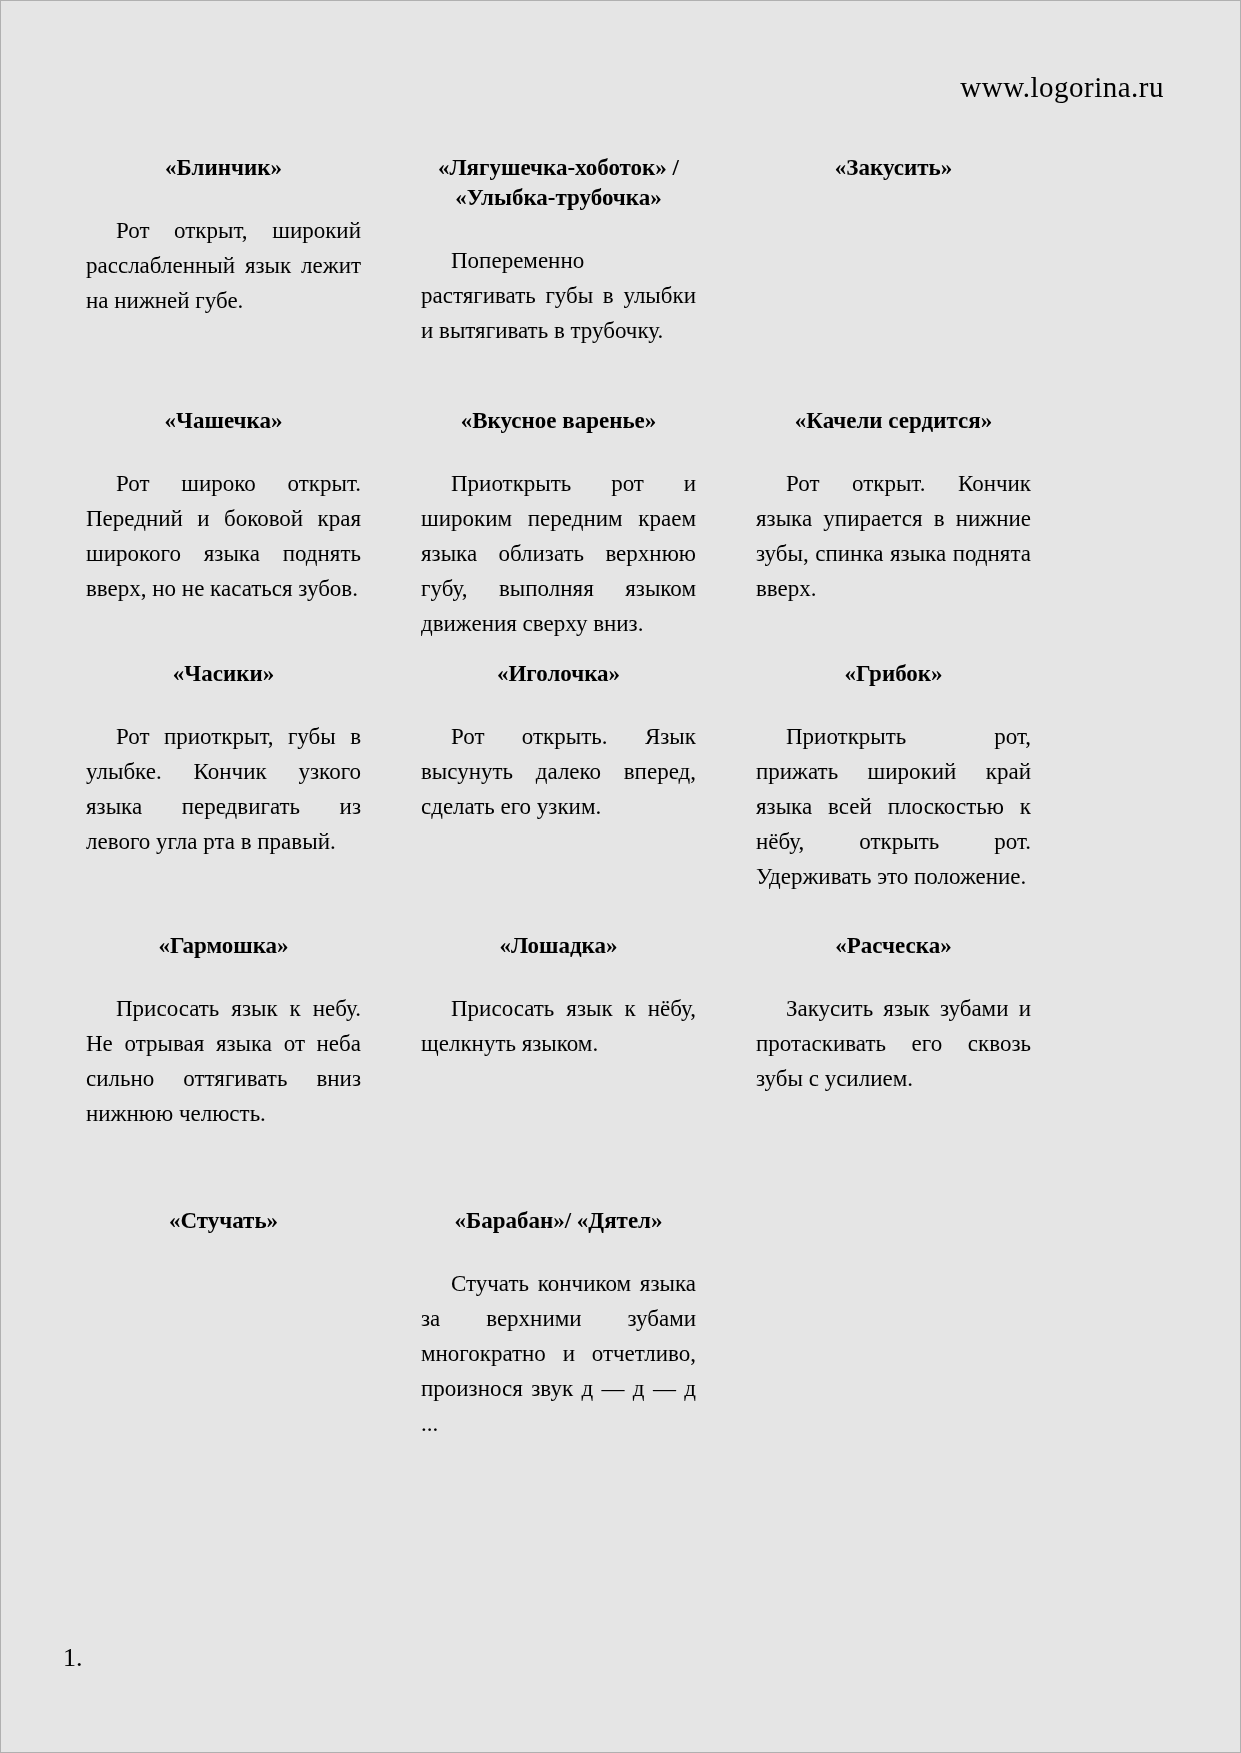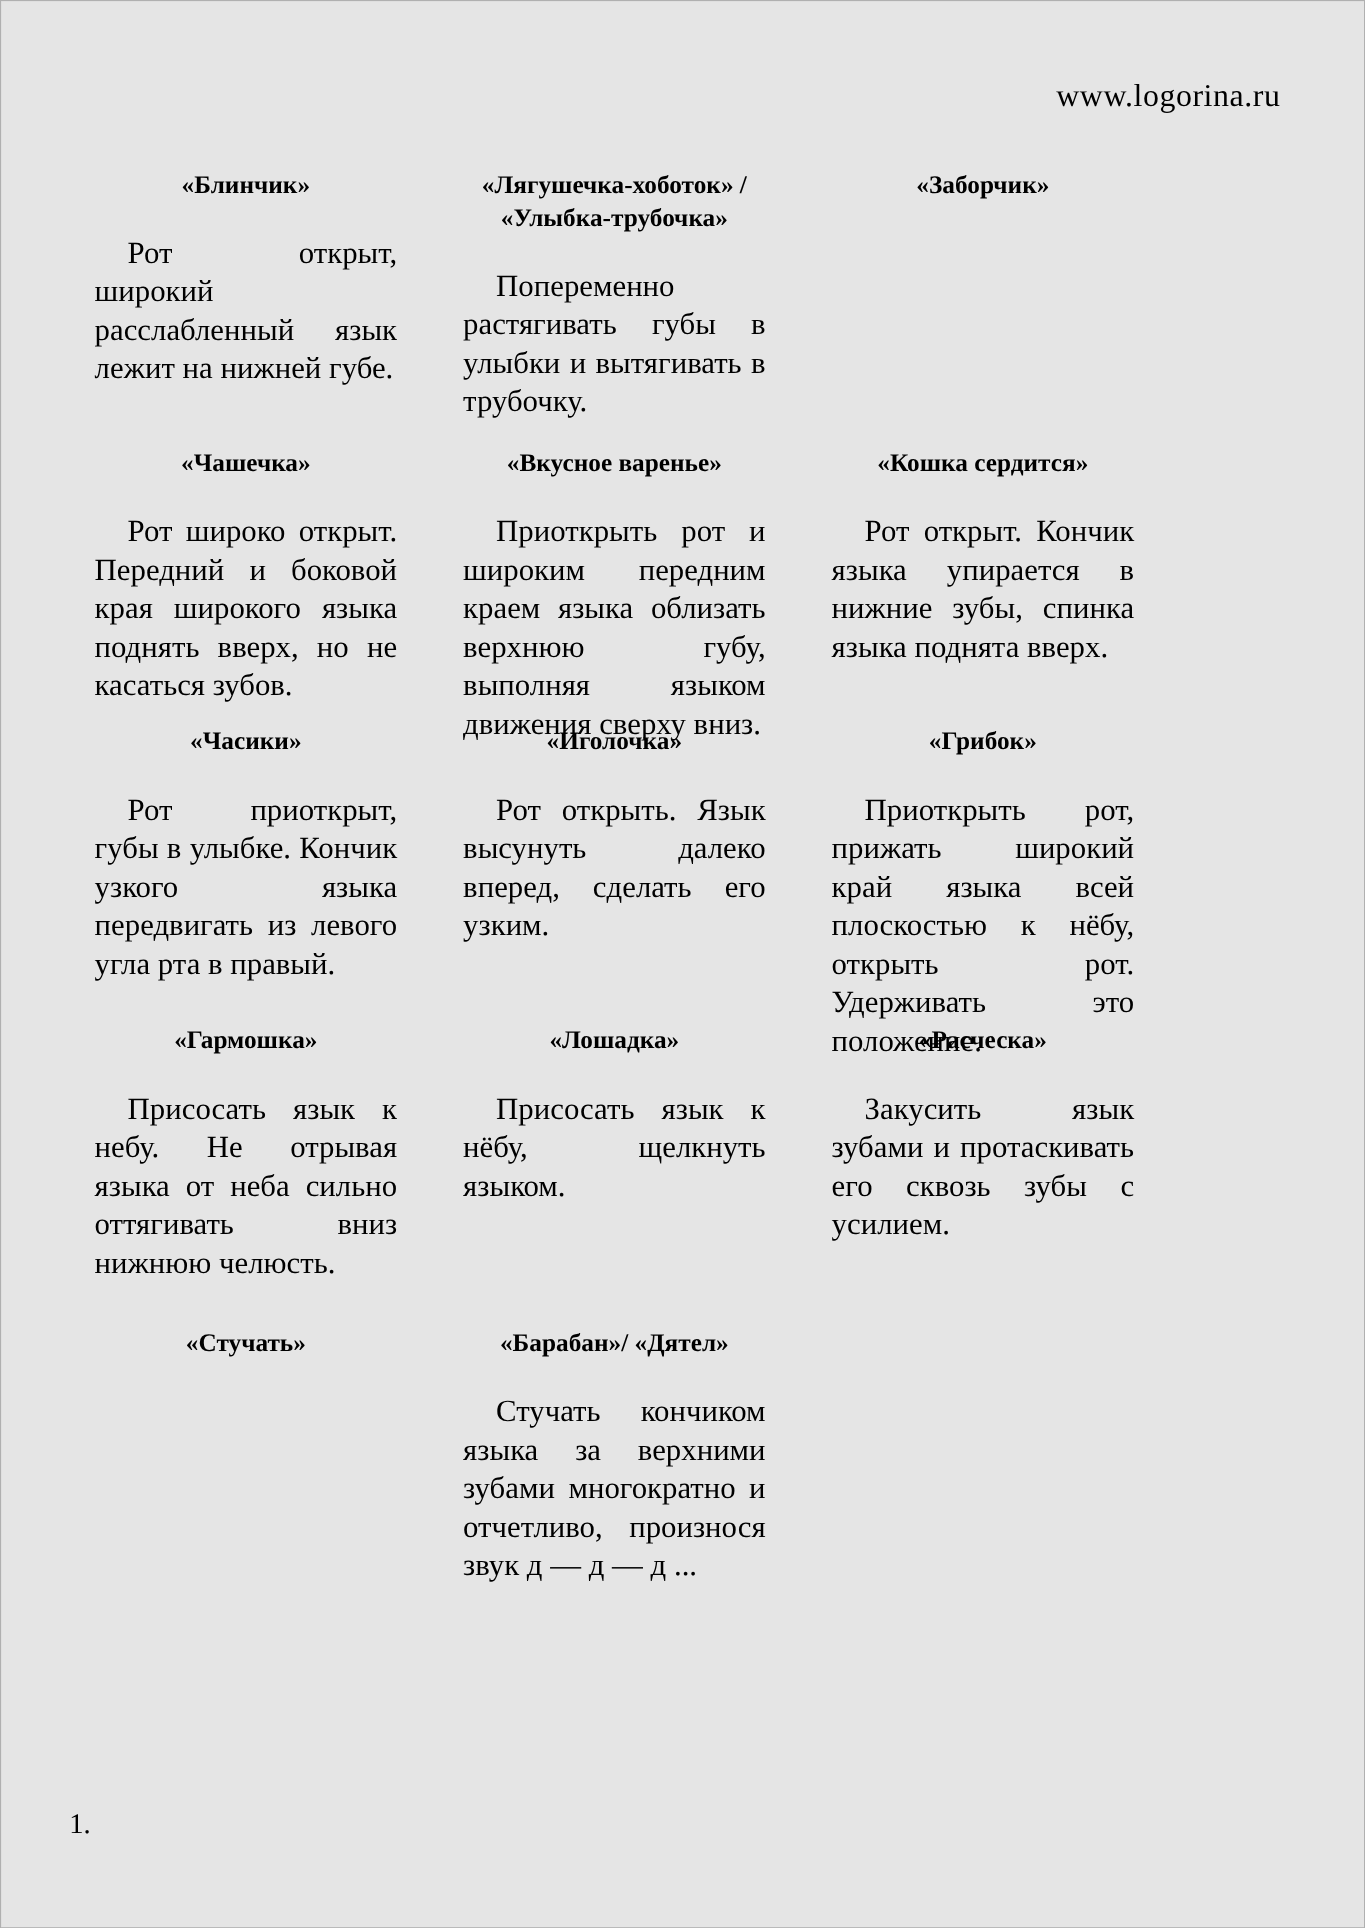--- a/index.html
+++ b/index.html
@@ -36,21 +36,21 @@
   }
   .card { }
   .card-title {
     font-weight: bold;
     font-size: 23px;
     line-height: 30px;
     text-align: center;
     margin: 0 0 30px 0;
   }
   .card-body {
-    font-size: 28px;
+    font-size: 23px;
     line-height: 35px;
     text-align: justify;
     text-indent: 30px;
     margin: 0;
   }
   .page-number {
     position: absolute;
     left: 62px;
     top: 1642px;
     font-size: 26px;
@@ -67,34 +67,34 @@
 
     <div class="card">
       <h3 class="card-title">«Блинчик»</h3>
       <p class="card-body">Рот открыт, широкий расслабленный язык лежит на нижней губе.</p>
     </div>
     <div class="card">
       <h3 class="card-title">«Лягушечка-хоботок» / «Улыбка-трубочка»</h3>
       <p class="card-body">Попеременно растягивать губы в улыбки и вытягивать в трубочку.</p>
     </div>
     <div class="card">
-      <h3 class="card-title">«Заборчик»</h3>
+      <h3 class="card-title">«Закусить»</h3>
     </div>
 
     <div class="card">
       <h3 class="card-title">«Чашечка»</h3>
       <p class="card-body">Рот широко открыт. Передний и боковой края широкого языка поднять вверх, но не касаться зубов.</p>
     </div>
     <div class="card">
       <h3 class="card-title">«Вкусное варенье»</h3>
       <p class="card-body">Приоткрыть рот и широким передним краем языка облизать верхнюю губу, выполняя языком движения сверху вниз.</p>
     </div>
 
     <div class="card">
-      <h3 class="card-title">«Кошка сердится»</h3>
+      <h3 class="card-title">«Качели сердится»</h3>
       <p class="card-body">Рот открыт. Кончик языка упирается в нижние зубы, спинка языка поднята вверх.</p>
     </div>
     <div class="card">
       <h3 class="card-title">«Часики»</h3>
       <p class="card-body">Рот приоткрыт, губы в улыбке. Кончик узкого языка передвигать из левого угла рта в правый.</p>
     </div>
     <div class="card">
       <h3 class="card-title">«Иголочка»</h3>
       <p class="card-body">Рот открыть. Язык высунуть далеко вперед, сделать его узким.</p>
     </div>

